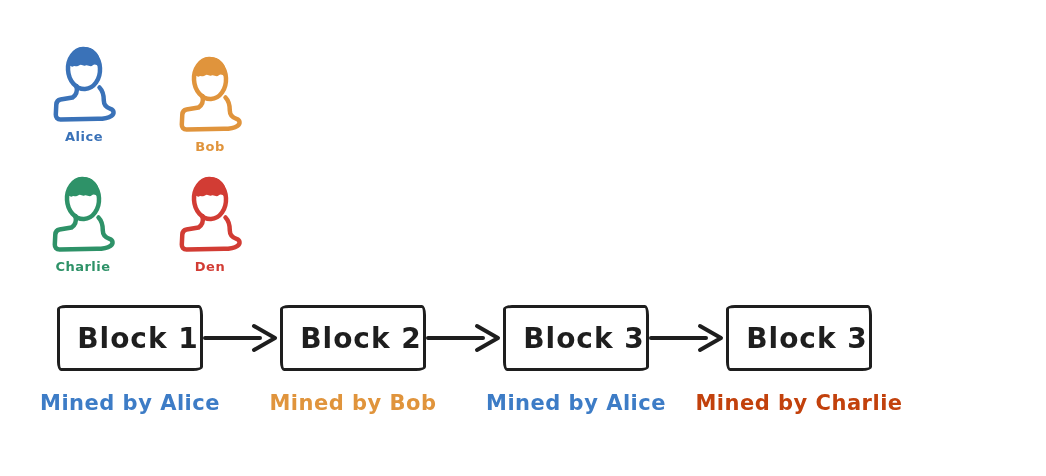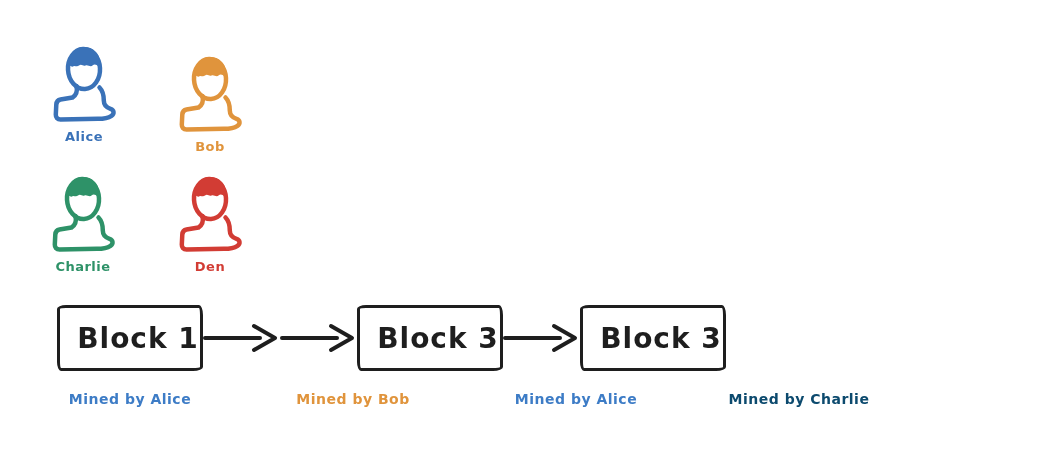--- a/index.html
+++ b/index.html
@@ -51,21 +51,21 @@
     letter-spacing: 1px;
     background: #ffffff;
     padding-left: 16px;
   }
   .arrow { width: 77px; height: 34px; display: block; }
 
   .miner-label {
     position: absolute;
     top: 391px;
     transform: translateX(-50%);
-    font-size: 14px;
+    font-size: 21px;
     font-weight: 700;
     letter-spacing: 0.5px;
     white-space: nowrap;
   }
   .hidden-defs { position: absolute; width: 0; height: 0; overflow: hidden; }
 </style>
 </head>
 <body>
 
 <div class="canvas">
@@ -118,20 +118,23 @@
       <span>Block 1</span>
     </div>
 
     <svg class="arrow" viewBox="0 0 77 34">
       <g fill="none" stroke-width="4" stroke-linecap="round" stroke-linejoin="round" stroke="#1e1e1e">
         <path d="M2 17 L57 17"></path>
           <path d="M51 5 L72 17 L51 29"></path>
       </g>
     </svg>
 
+    <div class="block" style="color: rgb(30, 30, 30);">
+      <span>Block 2</span>
+    </div>
 
     <svg class="arrow" viewBox="0 0 77 34">
       <g fill="none" stroke-width="4" stroke-linecap="round" stroke-linejoin="round" stroke="#1e1e1e">
         <path d="M2 17 L57 17"></path>
           <path d="M51 5 L72 17 L51 29"></path>
       </g>
     </svg>
 
     <div class="block" style="color: rgb(30, 30, 30);">
       <span>Block 3</span>
@@ -149,15 +152,15 @@
     </div>
 
   </div>
 
   <div class="miner-label" style="left: 130px; color: rgb(61, 124, 198);">Mined by Alice</div>
 
   <div class="miner-label" style="left: 353px; color: rgb(224, 148, 60);">Mined by Bob</div>
 
   <div class="miner-label" style="left: 576px; color: rgb(61, 124, 198);">Mined by Alice</div>
 
-  <div class="miner-label" style="left: 799px; color: #0c4a6e;">Mined by Charlie</div>
+  <div class="miner-label" style="left: 799px; color: #c2410c;">Mined by Charlie</div>
 
 </div>
 
 </body></html>

